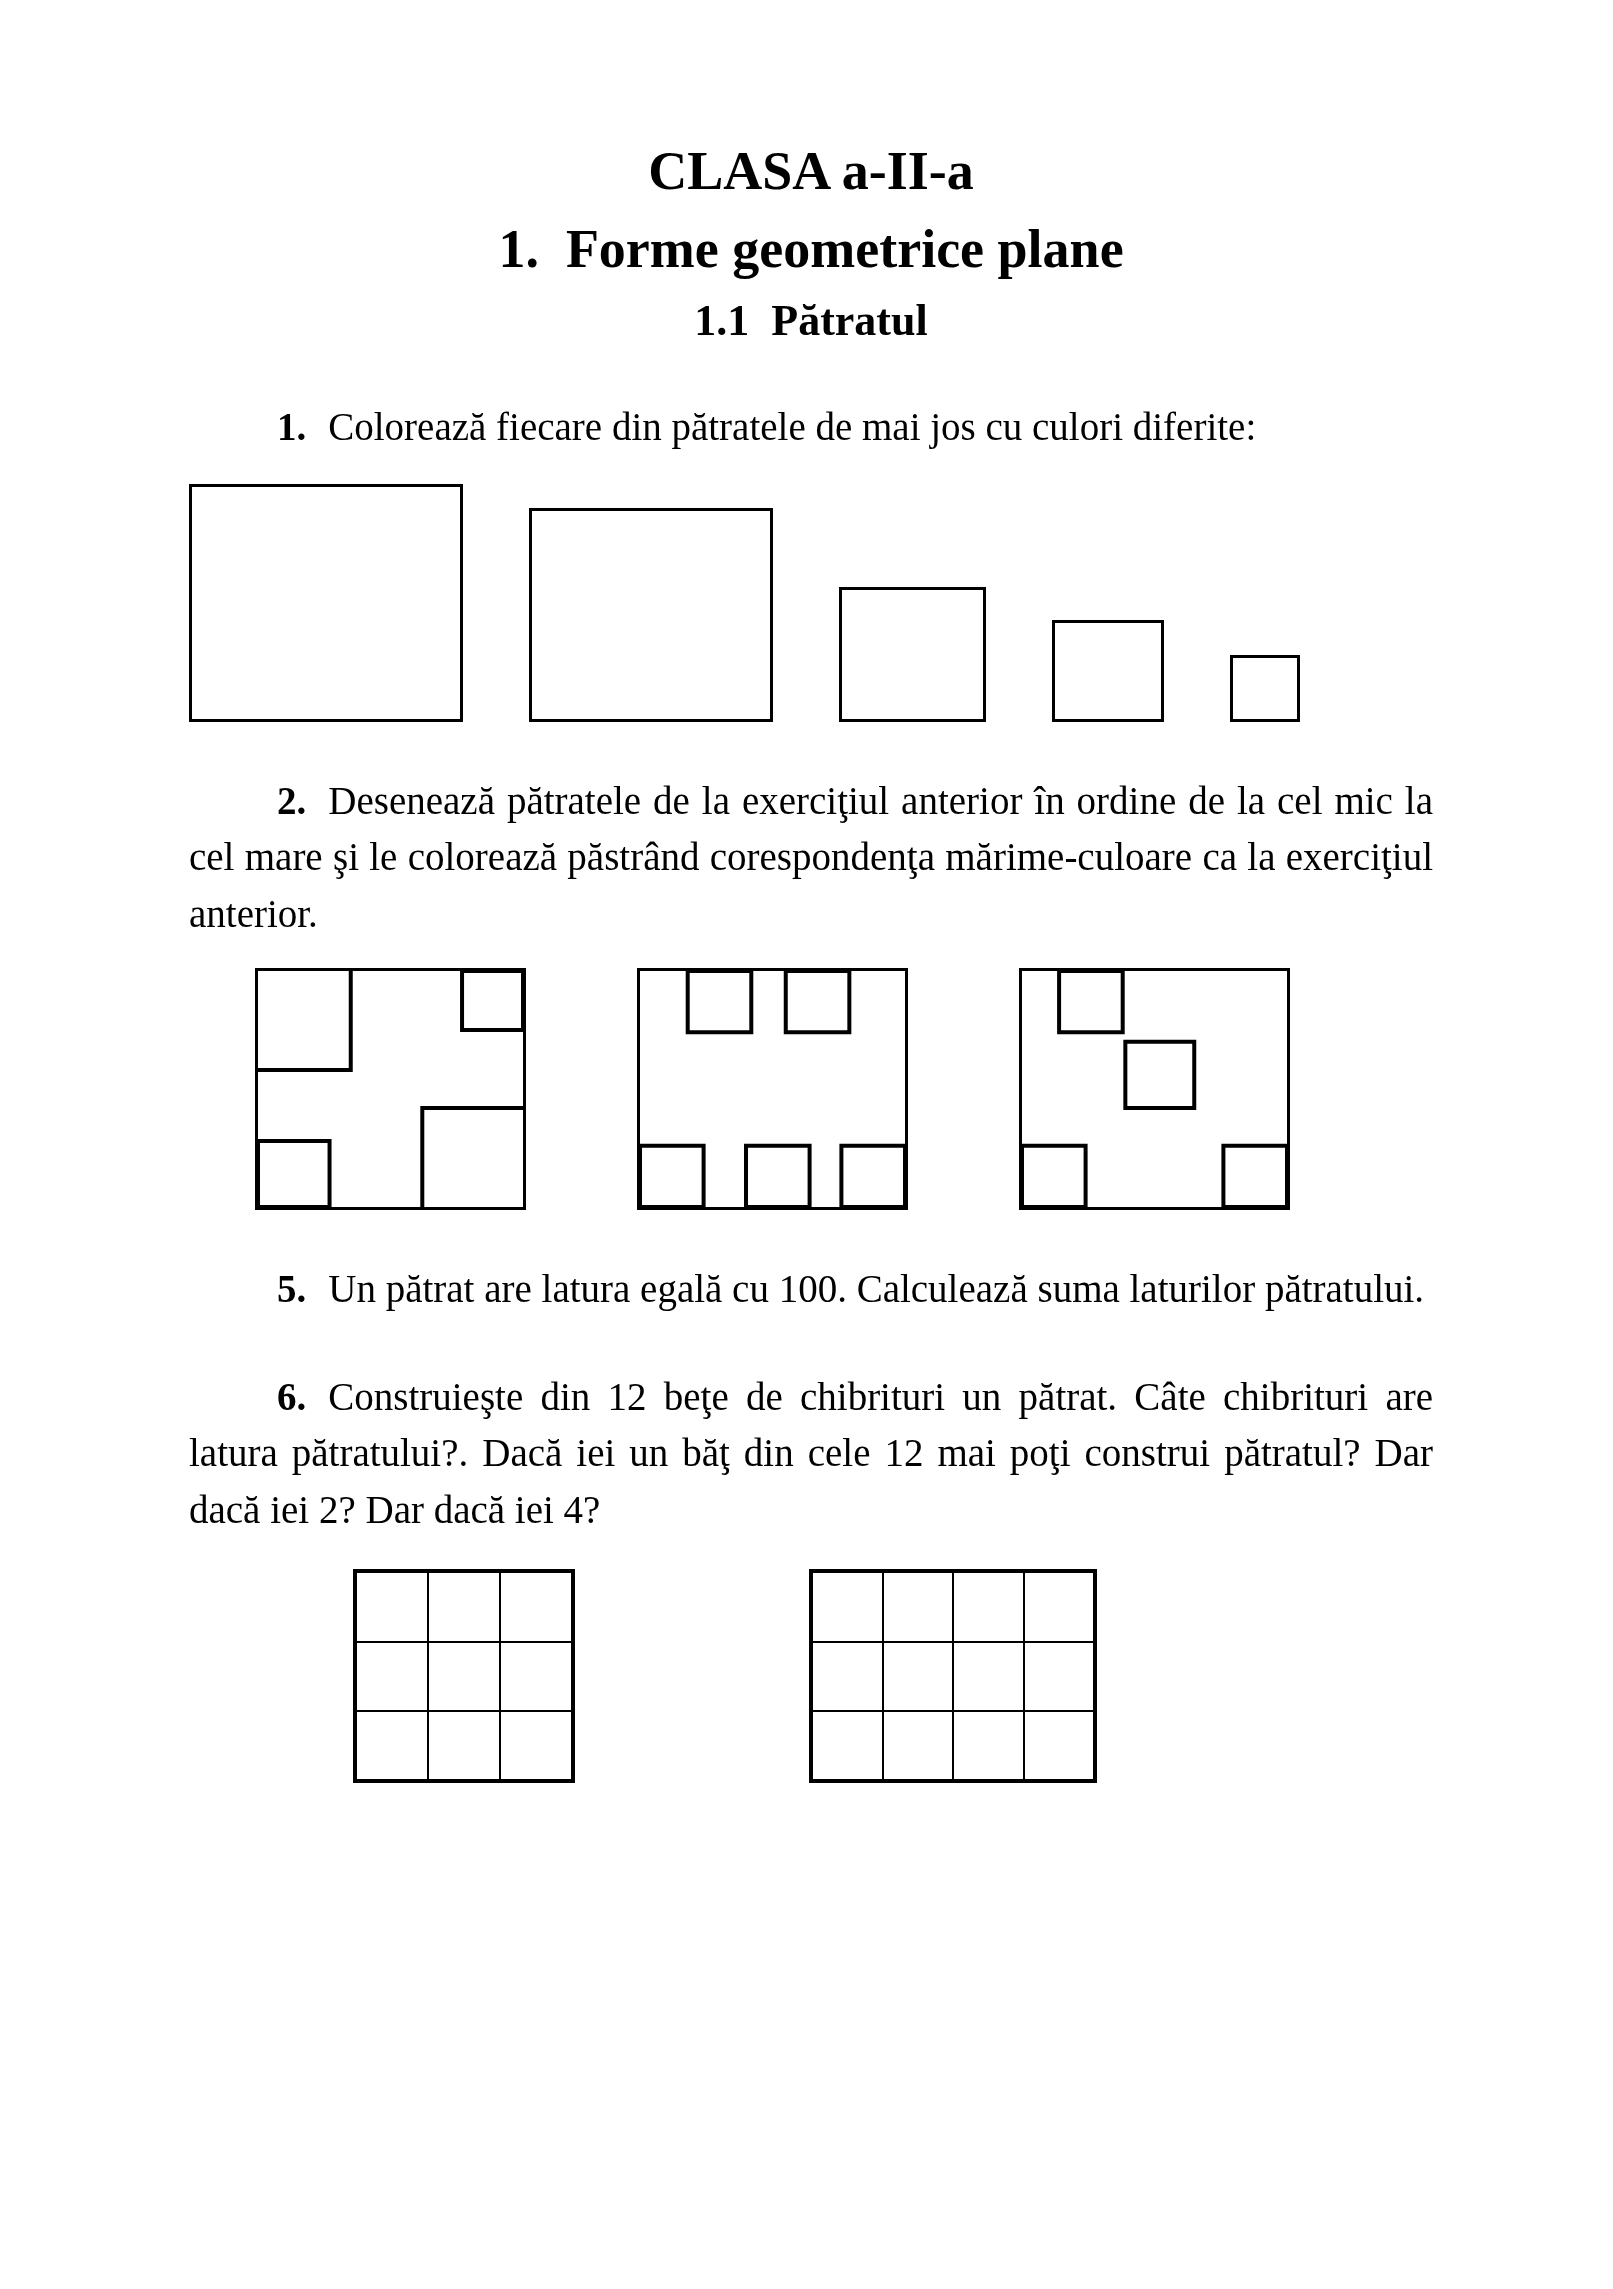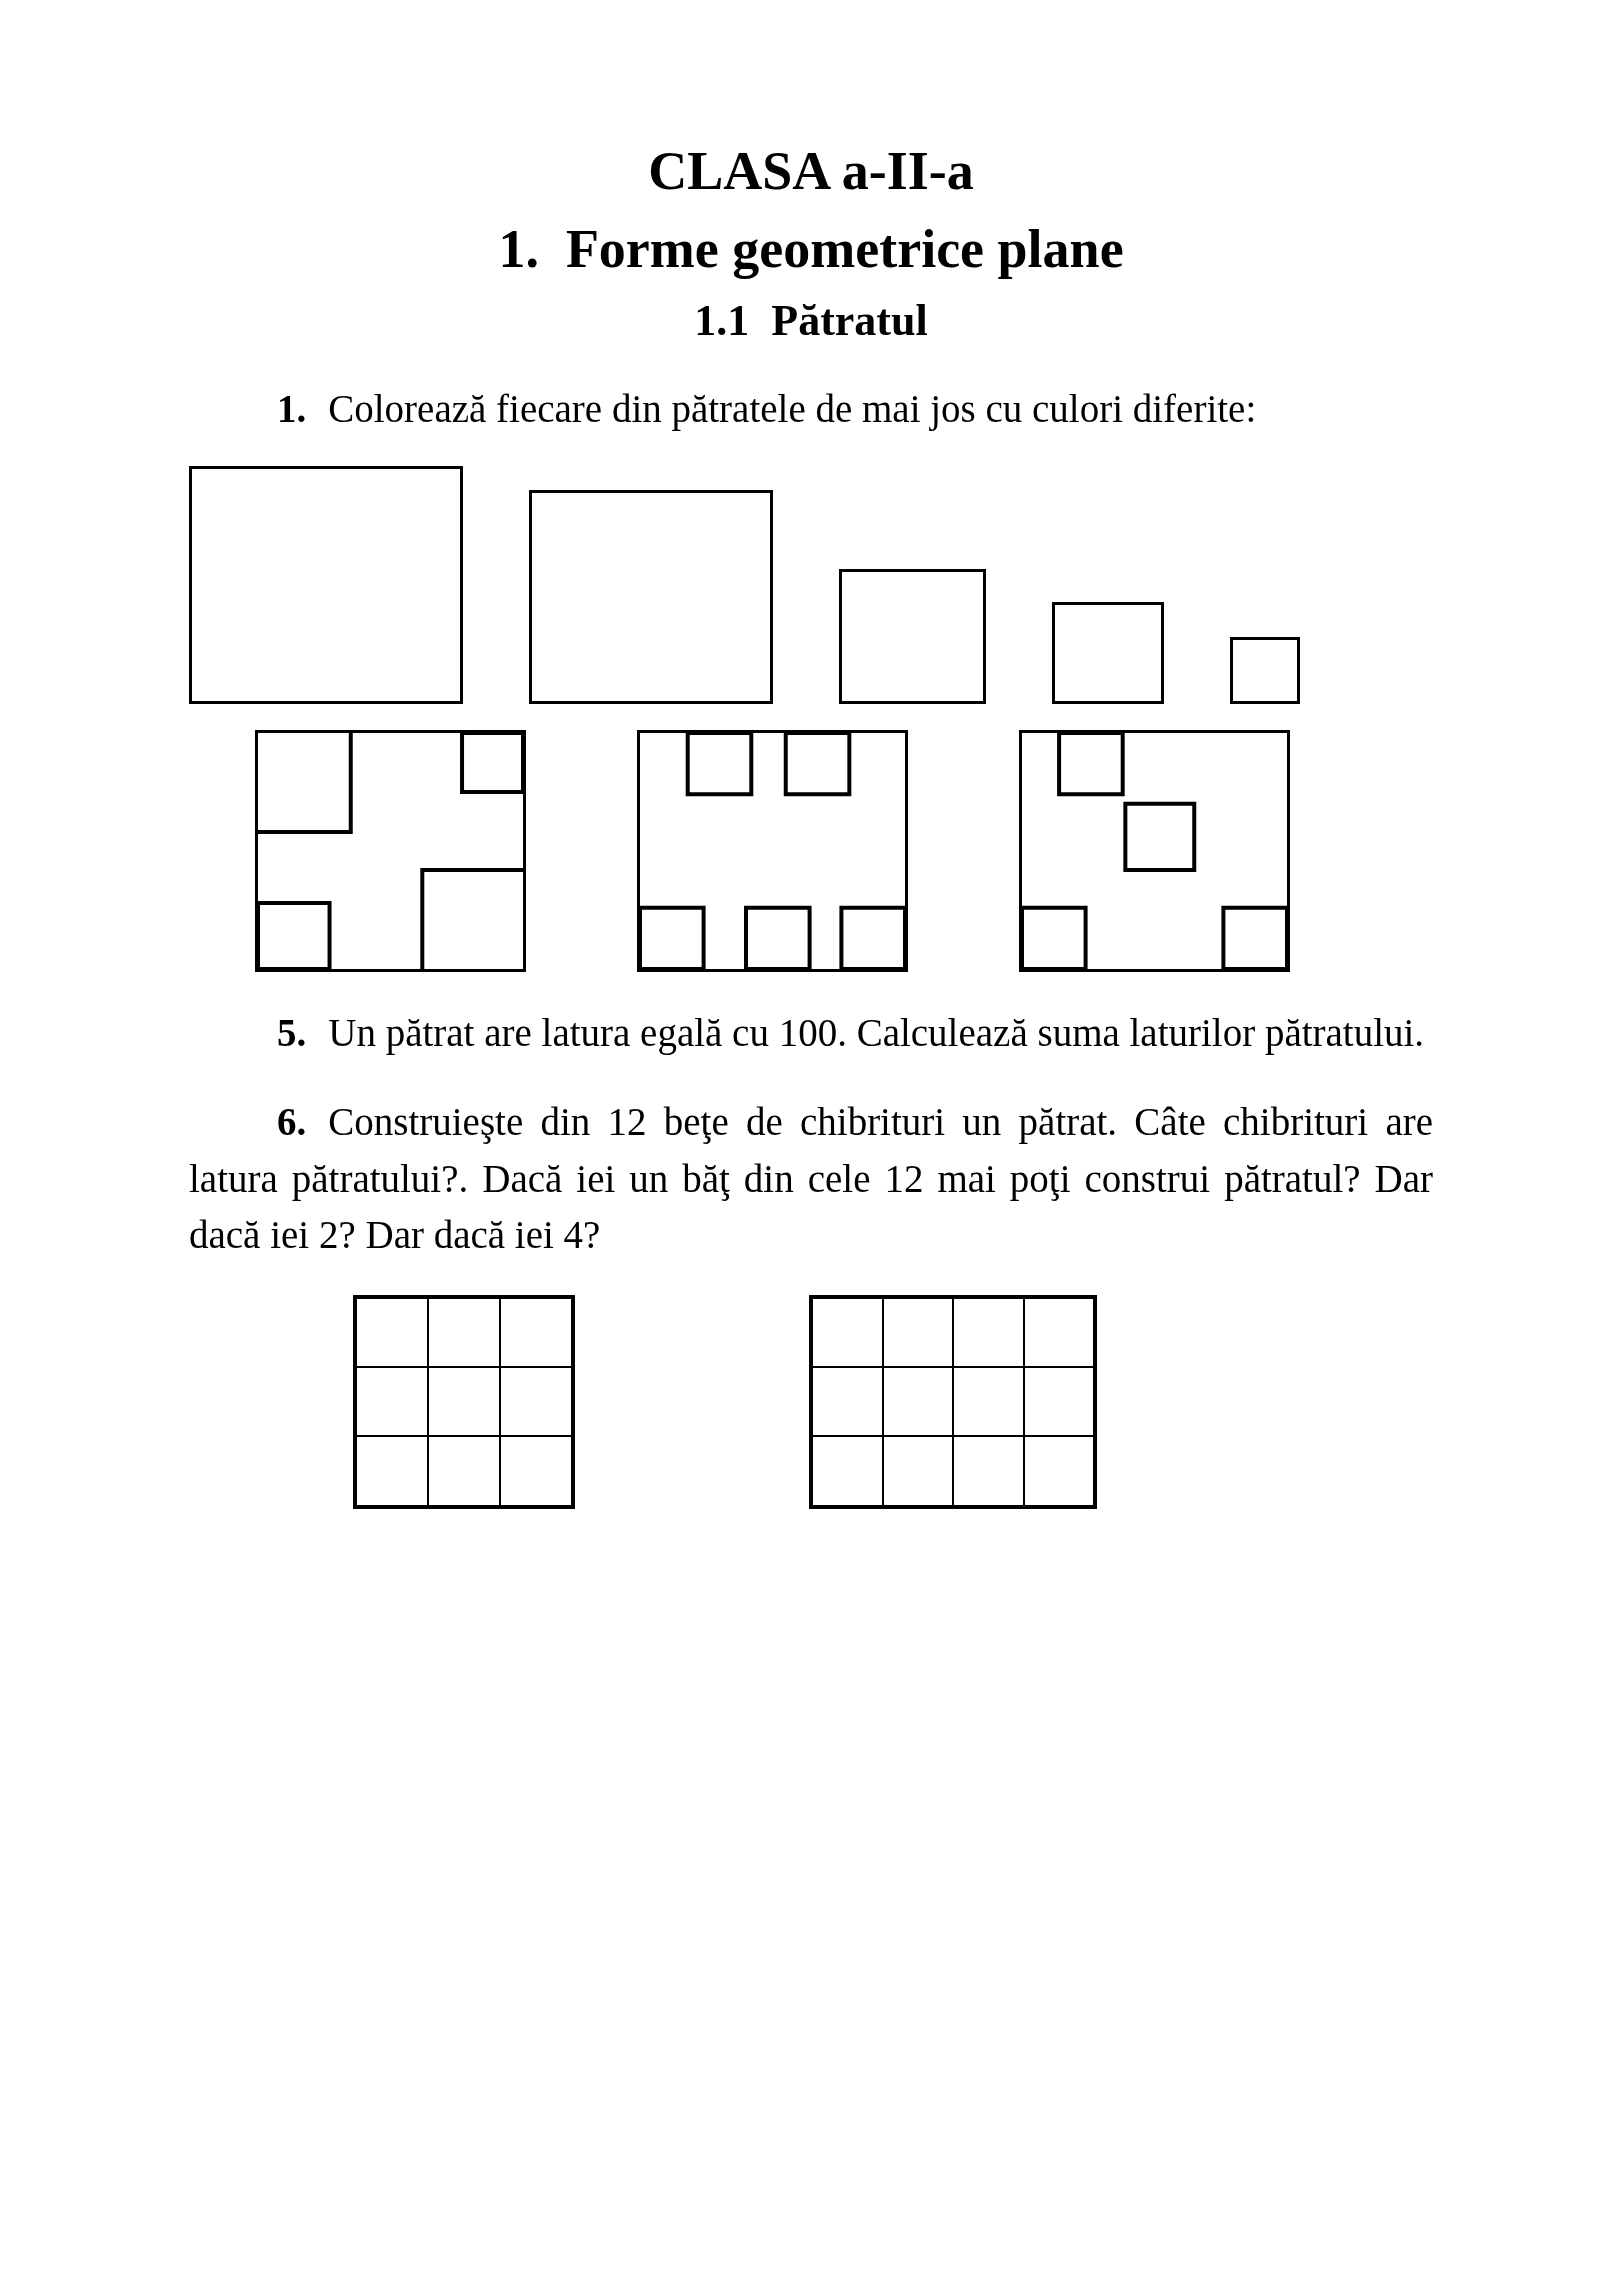--- a/index.html
+++ b/index.html
@@ -29,21 +29,21 @@
   }
   h1 { font-size: 54px; line-height: 1.25; }
   h2 { font-size: 54px; line-height: 1.25; margin-top: 10px; }
   h3 { font-size: 44px; line-height: 1.25; margin-top: 10px; }
 
   p.ex {
     font-size: 39px;
     line-height: 1.45;
     text-align: justify;
     text-indent: 88px;
-    margin: 33px 0 0 0;
+    margin: 51px 0 0 0;
   }
   p.ex .n {
     font-weight: bold;
     margin-right: 22px;
   }
 
   
   .squares-row {
     margin: 28px 0 0 0;
     display: flex;
@@ -115,20 +115,21 @@
   <p class="ex"><span class="n">1.</span><span>Colorează fiecare din pătratele de mai jos cu culori diferite:</span></p>
 
   <div class="squares-row">
       <div class="sq" style="width: 274px; height: 238px;"></div>
       <div class="sq" style="width: 244px; height: 214px;"></div>
       <div class="sq" style="width: 147px; height: 135px;"></div>
       <div class="sq" style="width: 112px; height: 102px;"></div>
       <div class="sq" style="width: 70px; height: 67px;"></div>
     </div>
 
+  <p class="ex"><span class="n">2.</span><span>Desenează pătratele de la exerciţiul anterior în ordine de la cel mic la cel mare şi le colorează păstrând corespondenţa mărime-culoare ca la exerciţiul anterior.</span></p>
 
 
 
   <div class="figures-row">
     <div class="fig">
         <svg viewBox="0 0 100 100" preserveAspectRatio="none">
           <path d="M 35 0 L 35 42 L 0 42"></path>
           <rect x="77" y="0" width="23" height="25"></rect>
           <rect x="0" y="72" width="27" height="28"></rect>
           <path d="M 100 58 L 62 58 L 62 100"></path>

